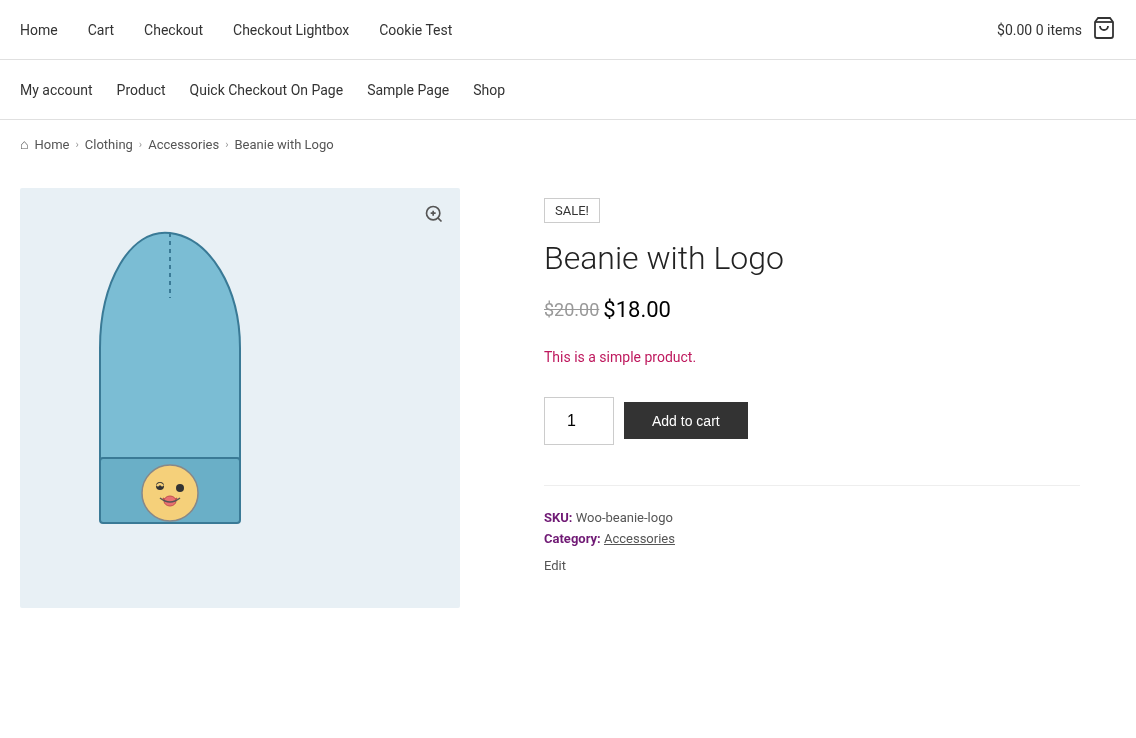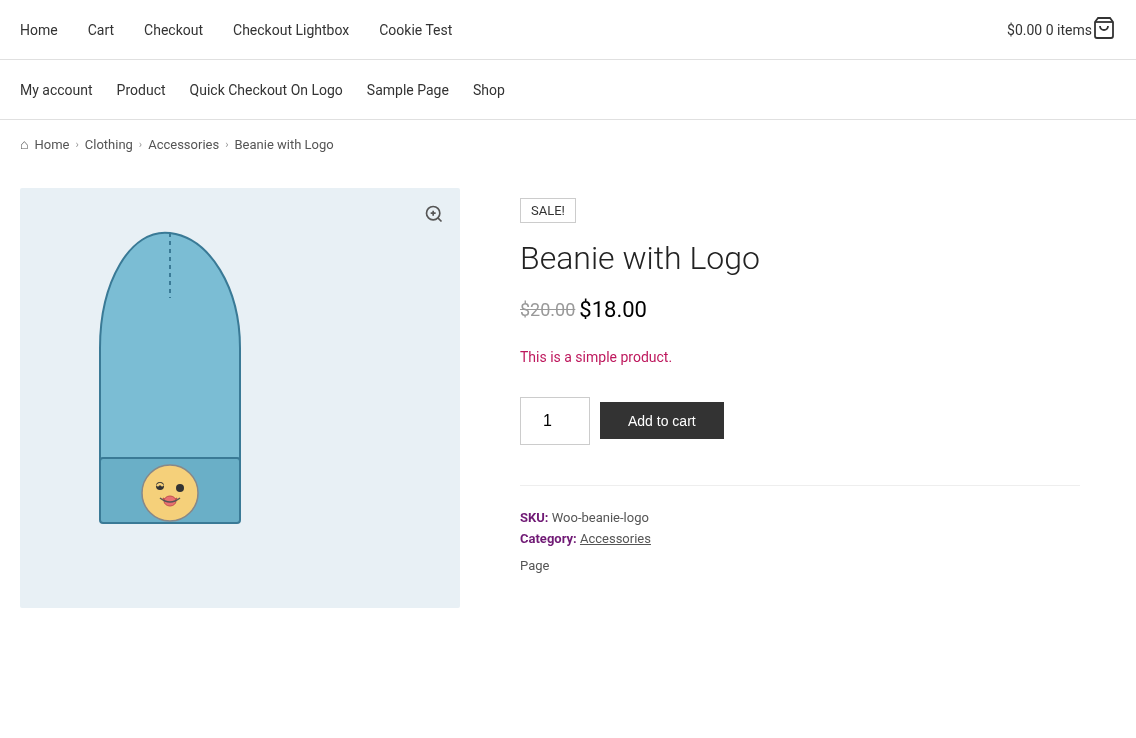--- a/index.html
+++ b/index.html
@@ -21,20 +21,21 @@
     }
     .top-nav-links a {
       text-decoration: none;
       color: #333;
       font-size: 14px;
       white-space: nowrap;
     }
     .cart-area {
       display: flex;
       align-items: center;
+      gap: 10px;
     }
     .cart-amount {
       font-size: 14px;
       color: #333;
     }
     .cart-icon-wrapper {
       cursor: pointer;
       position: relative;
     }
     .cart-icon-svg {
@@ -104,20 +105,21 @@
       display: flex;
       align-items: center;
       justify-content: center;
       color: #555;
     }
 
     
     .product-details {
       flex: 1;
       padding-top: 10px;
+      margin-left: 24px;
     }
     .sale-badge {
       display: inline-block;
       border: 1px solid #ccc;
       padding: 4px 10px;
       font-size: 13px;
       color: #333;
       margin-bottom: 16px;
     }
     .product-title {
@@ -220,21 +222,21 @@
         <line x1="3" y1="6" x2="21" y2="6"></line>
         <path d="M16 10a4 4 0 01-8 0"></path>
       </svg>
     </div>
   </div>
 </nav>
 
 <nav class="second-nav">
   <a href="#">My account</a>
   <a href="#">Product</a>
-  <a href="#">Quick Checkout On Logo</a>
+  <a href="#">Quick Checkout On Page</a>
   <a href="#">Sample Page</a>
   <a href="#">Shop</a>
 </nav>
 
 <div class="breadcrumb">
   <span style="font-size:14px; color:#555;">⌂</span>
   <a href="#">Home</a>
   <span class="sep">›</span>
   <a href="#">Clothing</a>
   <span class="sep">›</span>
@@ -300,17 +302,17 @@
 
     <div class="product-meta">
       <div class="meta-row">
         <strong>SKU:</strong>
         <span> </span><span>Woo-beanie-logo</span>
       </div>
       <div class="meta-row">
         <strong>Category:</strong>
         <span> </span><a href="#">Accessories</a>
       </div>
-      <a href="#" class="edit-link">Page</a>
+      <a href="#" class="edit-link">Edit</a>
     </div>
 
   </div>
 </div>
 
 </body></html>

